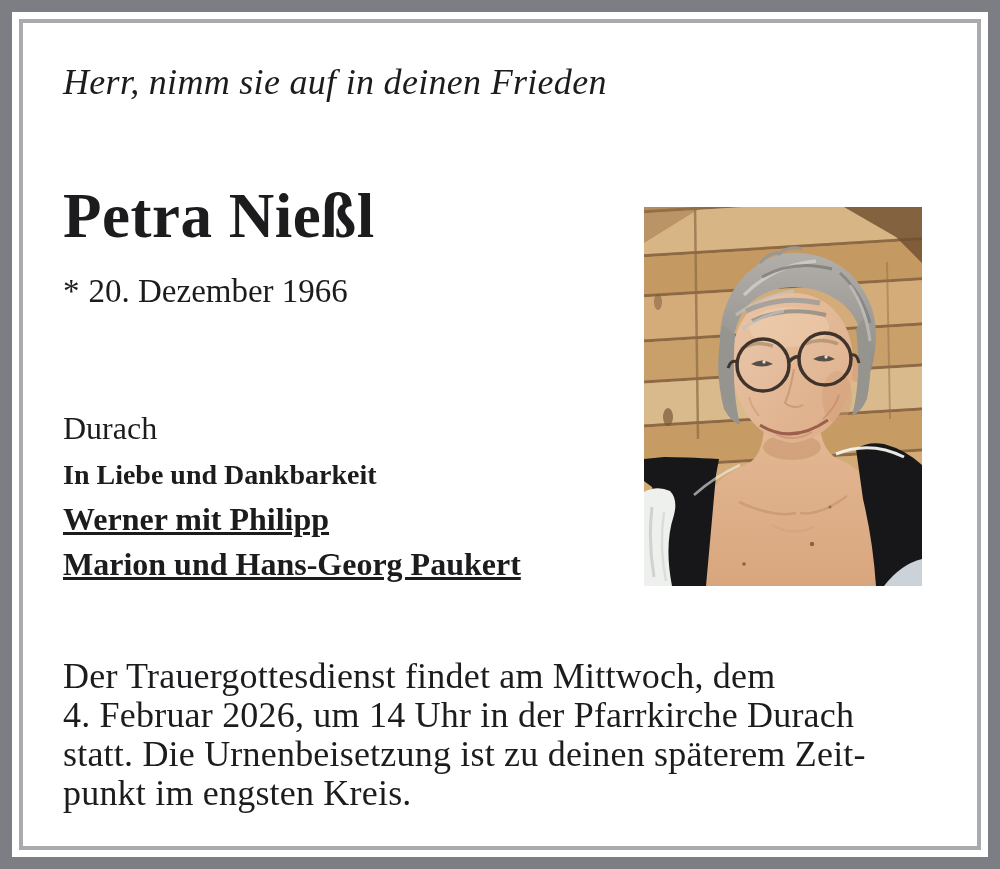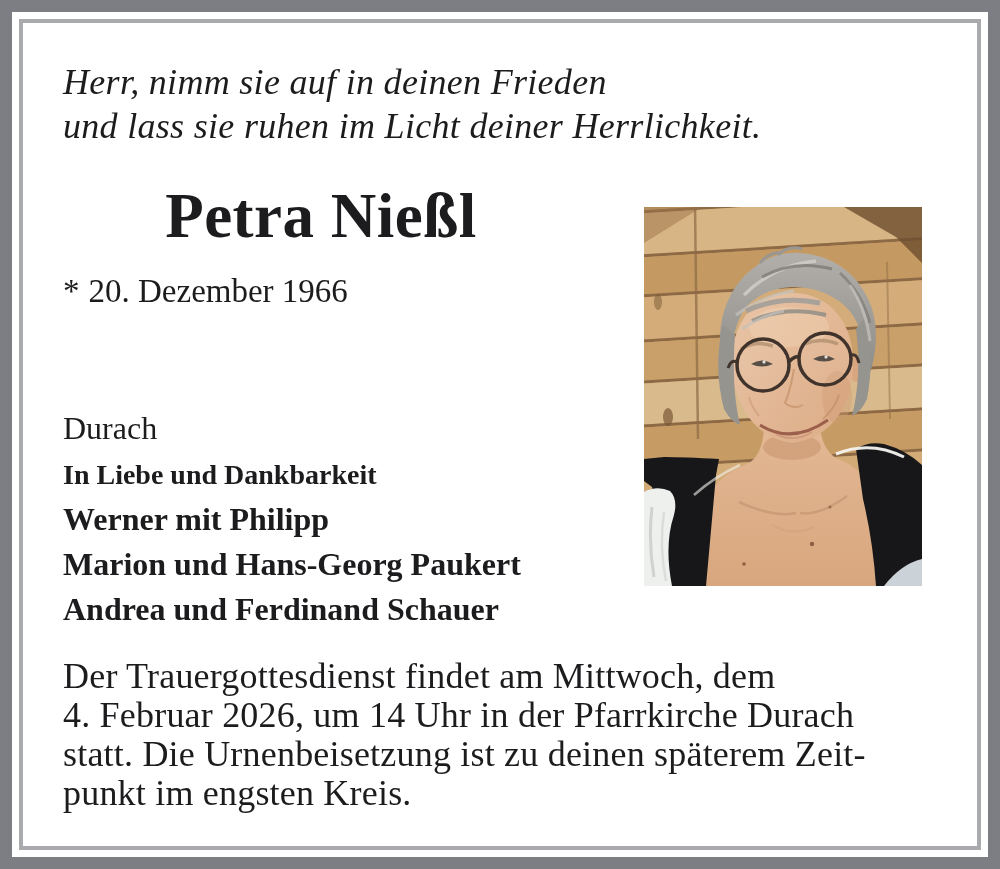--- a/index.html
+++ b/index.html
@@ -18,77 +18,75 @@
 
   .epigraph{
     left:63px;top:60px;width:790px;
     font-style:italic;
     font-size:36px;line-height:44px;
     letter-spacing:0.3px;
     white-space:nowrap;
   }
   .deceased-name{
     position:absolute;left:63px;top:183px;width:516px;
-    text-align:center;
+    text-align:left;
     font-size:63px;font-weight:700;line-height:66px;
     letter-spacing:0.5px;
     white-space:nowrap;
   }
   .date-line{
     position:absolute;left:63px;width:516px;
     text-align:left;
     font-size:33px;line-height:38px;
     white-space:nowrap;
   }
   .birth-line{top:272px;}
   .death-line{top:319px;}
   .date-symbol{display:inline-block;margin-right:9px;}
   .death-line .date-symbol{margin-right:12px;font-size:30px;}
 
   .place-line{left:63px;top:389px;font-size:32px;line-height:38px;margin-top:20px;}
 
   .condolence-intro{left:63px;top:456px;font-size:28px;line-height:38px;font-weight:bold;}
-  .mourners{left:63px;top:497px;font-size:32px;font-weight:700;line-height:45px;}
+  .mourners{left:63px;top:497px;font-size:32px;font-weight:700;line-height:45px;text-decoration:underline;}
 
   .funeral{left:63px;top:657px;font-size:36px;line-height:39px;letter-spacing:0.2px;white-space:nowrap;}
 
   .photo{
     left:644px;top:207px;width:278px;height:379px;
     overflow:hidden;background:#c99f6b;
   }
   .photo svg{display:block;}
 </style>
 </head>
 <body>
 
 <div class="page">
 
   <div class="frame-outer"></div>
   <div class="frame-inner"></div>
 
   <div class="abs epigraph">
     <div>Herr, nimm sie auf in deinen Frieden</div>
-    <div>und lass sie ruhen im Licht deiner Herrlichkeit.</div>
   </div>
 
   <div class="deceased-name">Petra Nießl</div>
 
   <div class="date-line birth-line">
     <span class="date-symbol">*</span><span>20. Dezember 1966</span>
   </div>
 
 
   <div class="abs place-line">Durach</div>
 
   <div class="abs condolence-intro">In Liebe und Dankbarkeit</div>
 
   <div class="abs mourners">
     <div>Werner mit Philipp</div>
     <div>Marion und Hans-Georg Paukert</div>
-    <div>Andrea und Ferdinand Schauer</div>
   </div>
 
   <div class="abs funeral">
     <div>Der Trauergottesdienst findet am Mittwoch, dem</div>
     <div>4. Februar 2026, um 14 Uhr in der Pfarrkirche Durach</div>
     <div>statt. Die Urnenbeisetzung ist zu deinen späterem Zeit-</div>
     <div>punkt im engsten Kreis.</div>
   </div>
 
   <div class="abs photo">

